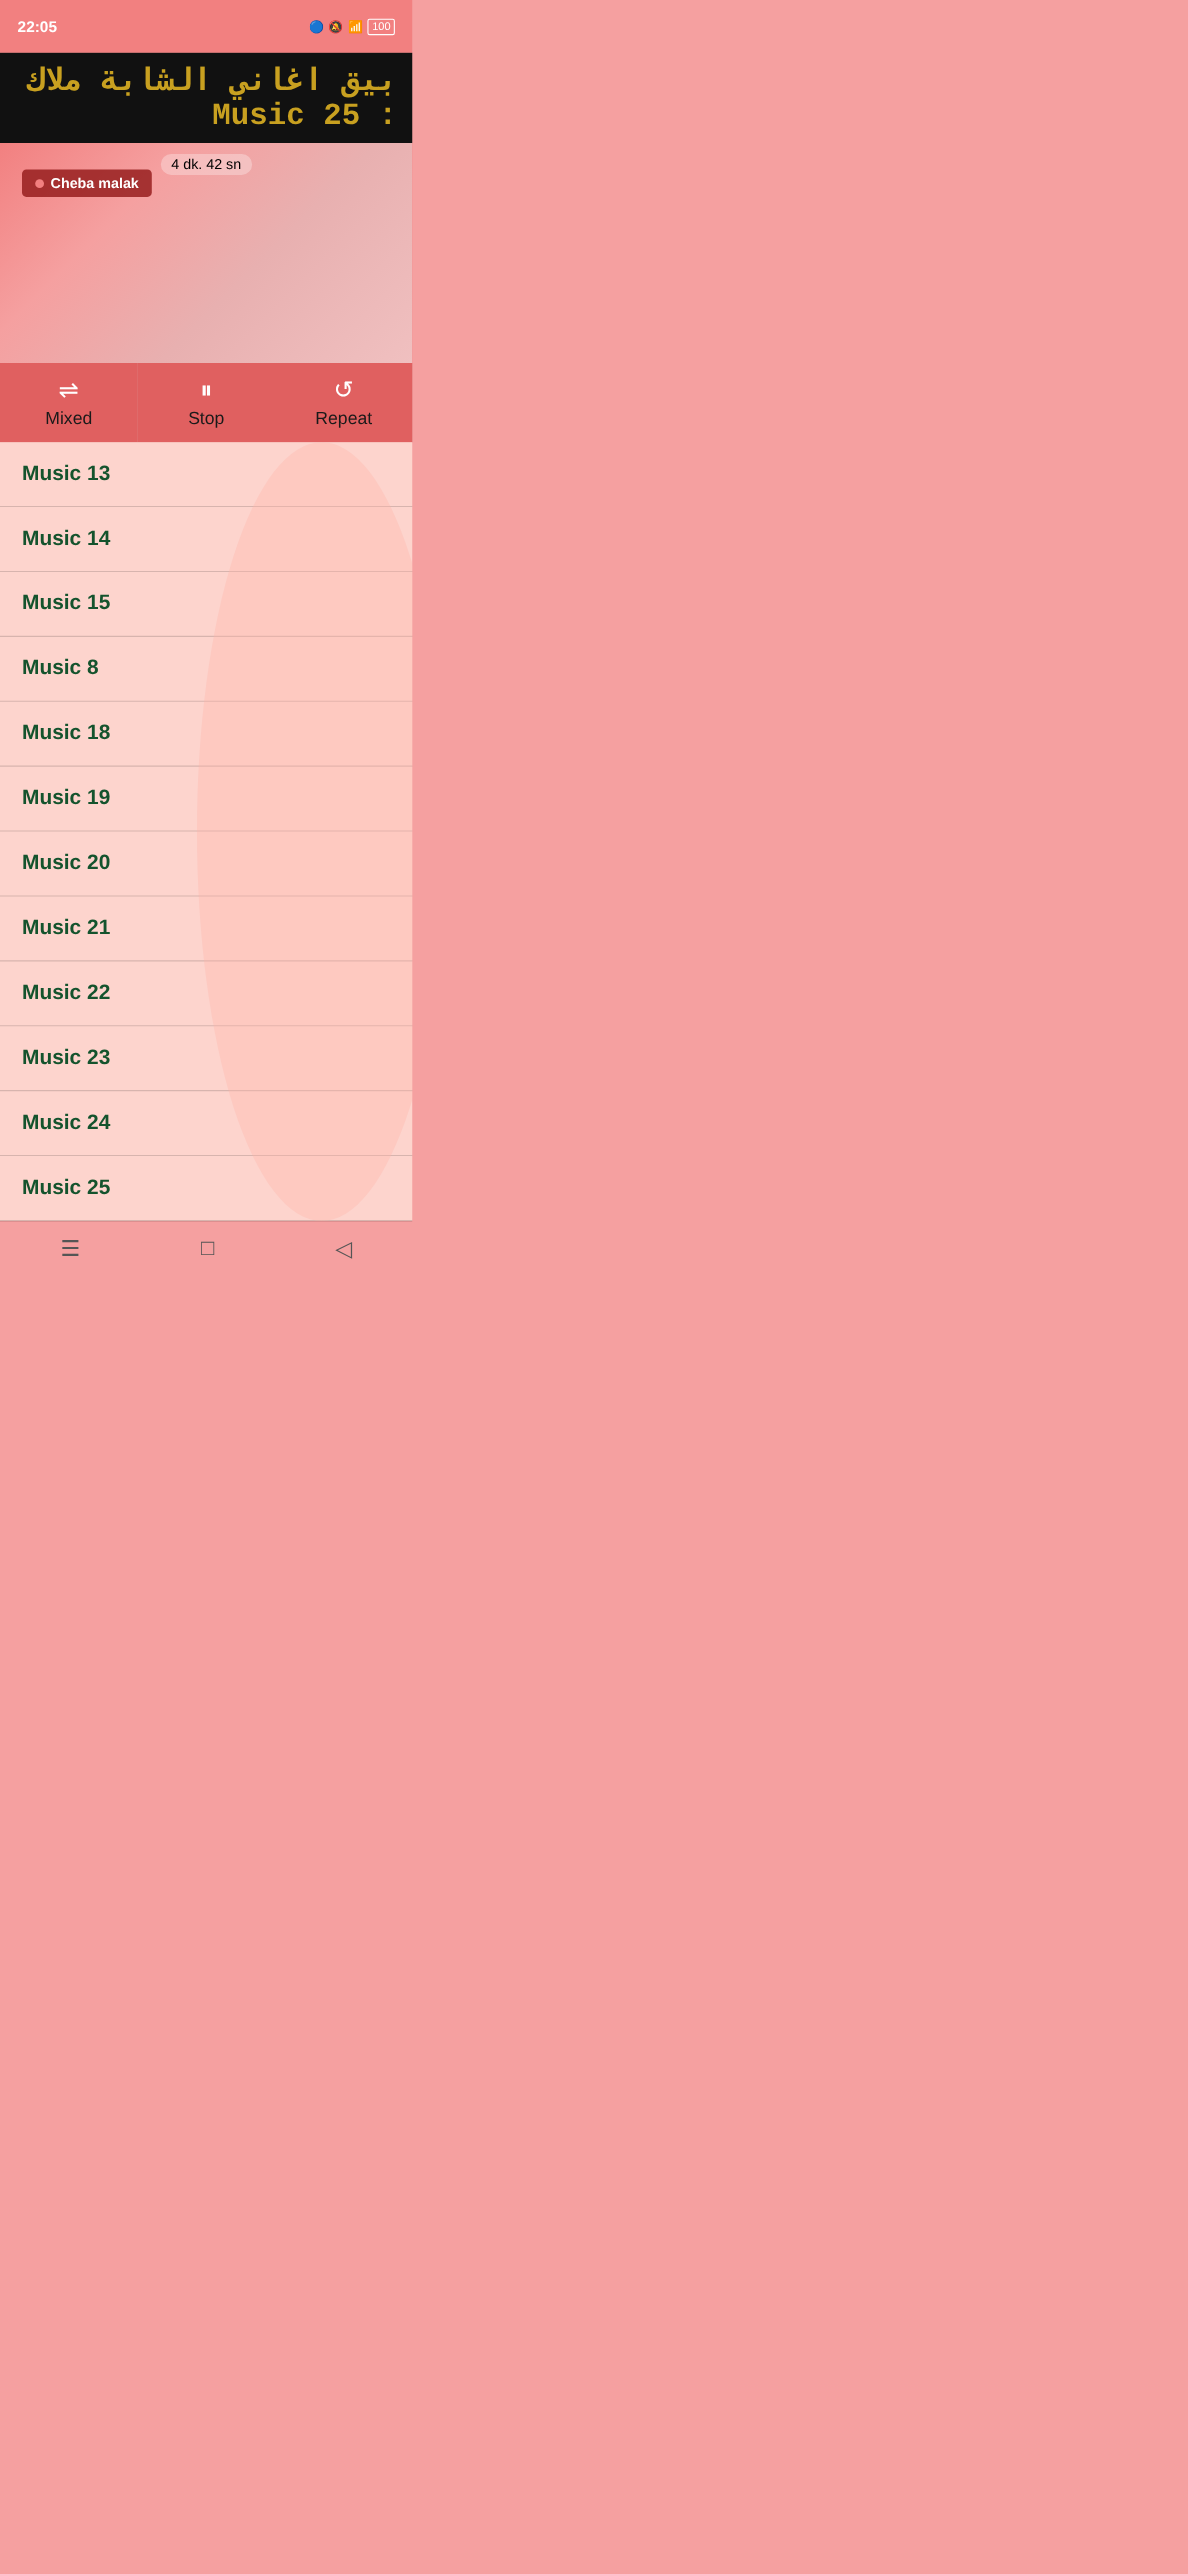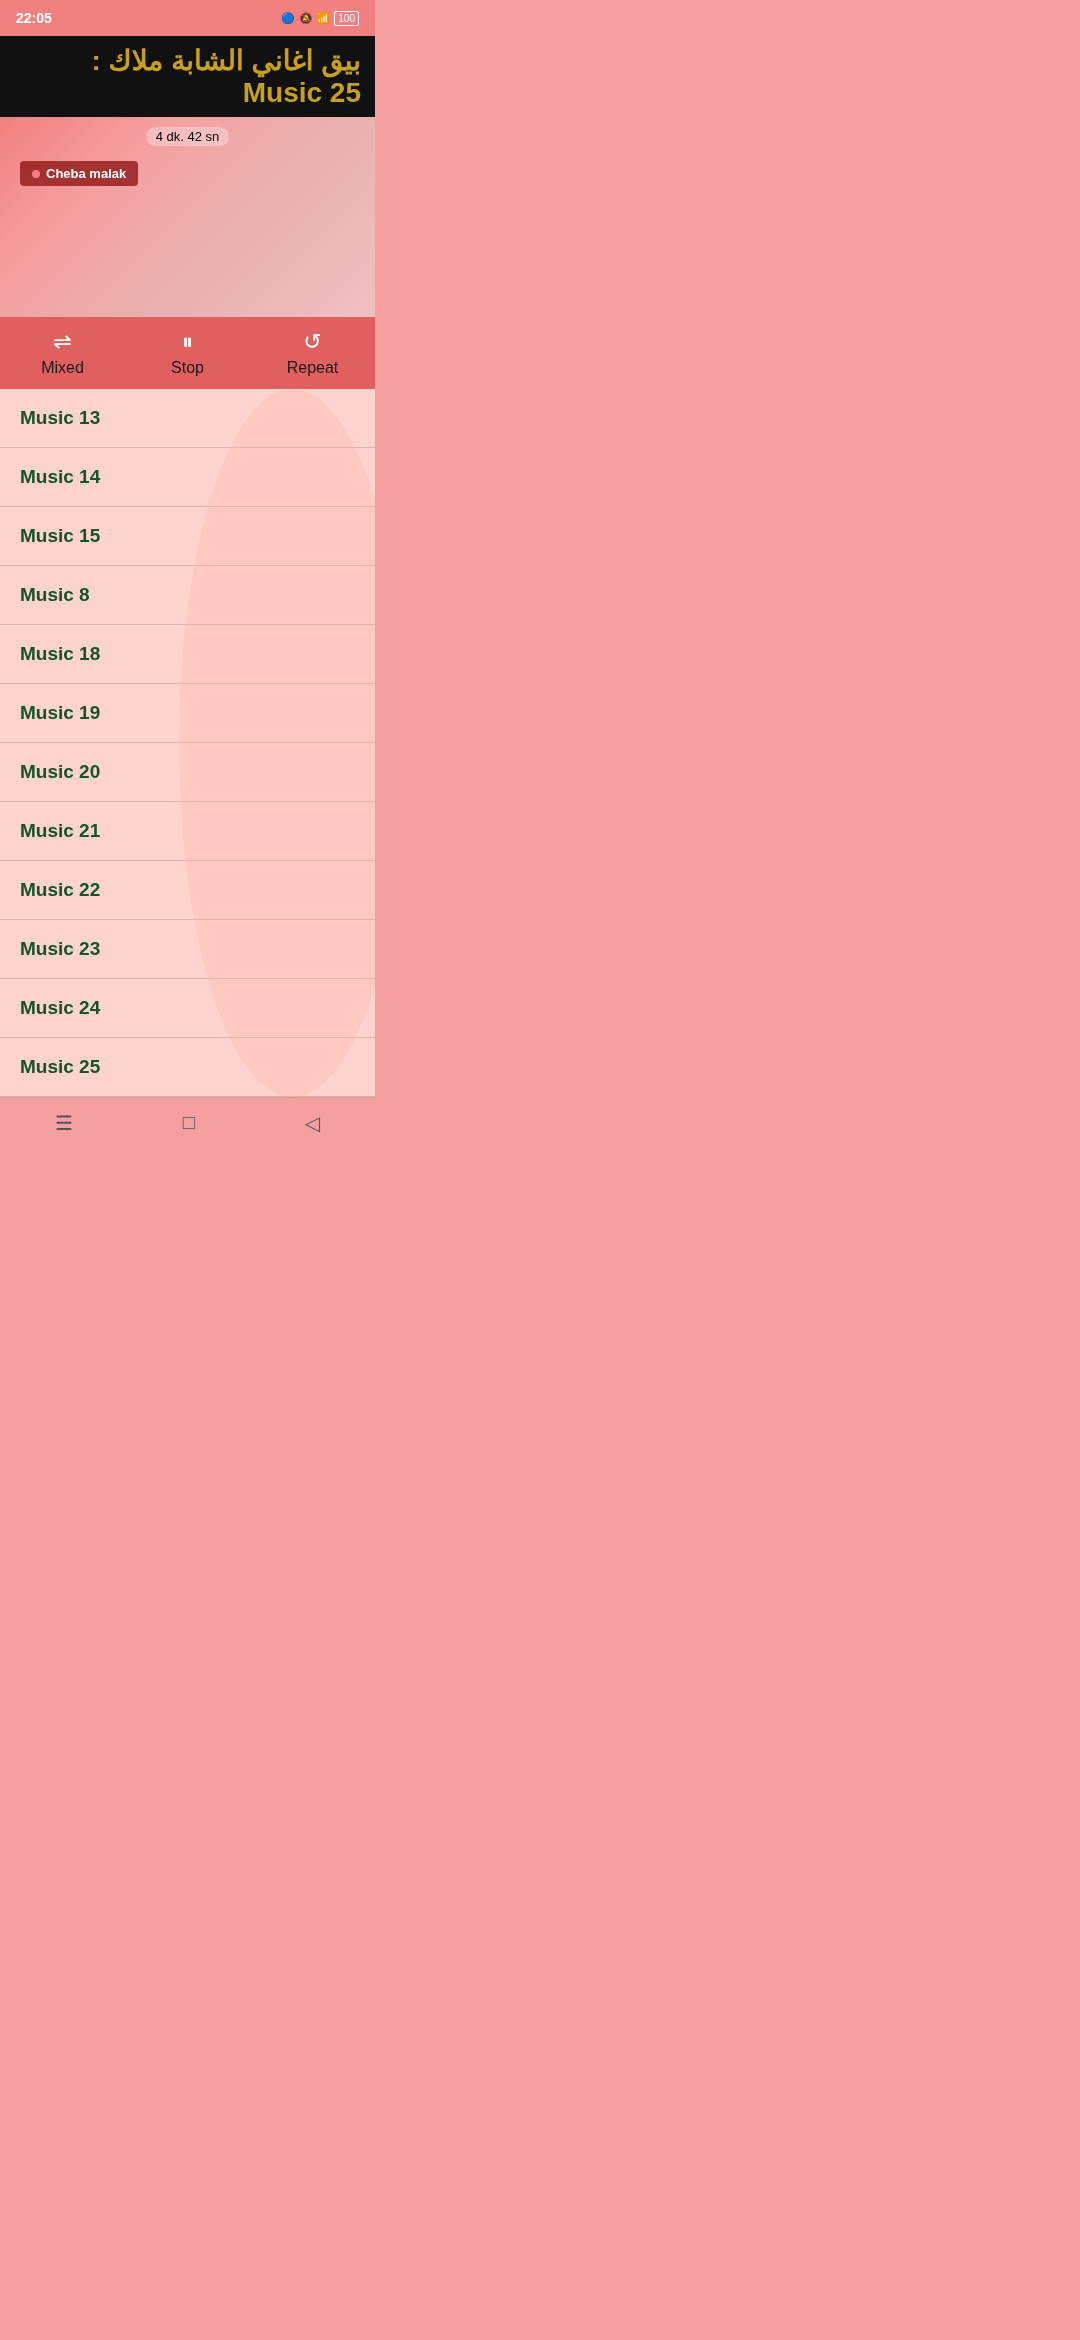--- a/index.html
+++ b/index.html
@@ -14,21 +14,21 @@
       position: relative;
     }
 
     
     .status-bar {
       display: flex;
       justify-content: space-between;
       align-items: center;
       padding: 6px 16px;
       background: #f28080;
-      height: 36px;
+      height: 48px;
     }
 
     .status-time {
       font-size: 14px;
       font-weight: bold;
       color: #fff;
     }
 
     .status-icons {
       display: flex;
@@ -53,21 +53,21 @@
       min-height: 60px;
       display: flex;
       align-items: center;
     }
 
     .header-title {
       color: #c8a020;
       font-size: 28px;
       font-weight: bold;
       direction: rtl;
-      font-family: Liberation Sans, sans-serif;
+      font-family: Liberation Mono, monospace;
     }
 
     
     .player-area {
       position: relative;
       width: 100%;
       height: 200px;
       overflow: hidden;
       background: #f28080;
     }
@@ -90,21 +90,21 @@
       font-size: 13px;
       font-weight: 500;
       background: rgba(255,255,255,0.3);
       padding: 2px 10px;
       border-radius: 10px;
       white-space: nowrap;
     }
 
     .artist-badge {
       position: absolute;
-      top: 44px;
+      top: 24px;
       left: 20px;
       background: rgba(150, 30, 30, 0.85);
       color: #fff;
       font-size: 13px;
       font-weight: bold;
       padding: 5px 12px;
       border-radius: 4px;
       display: flex;
       align-items: center;
       gap: 6px;

